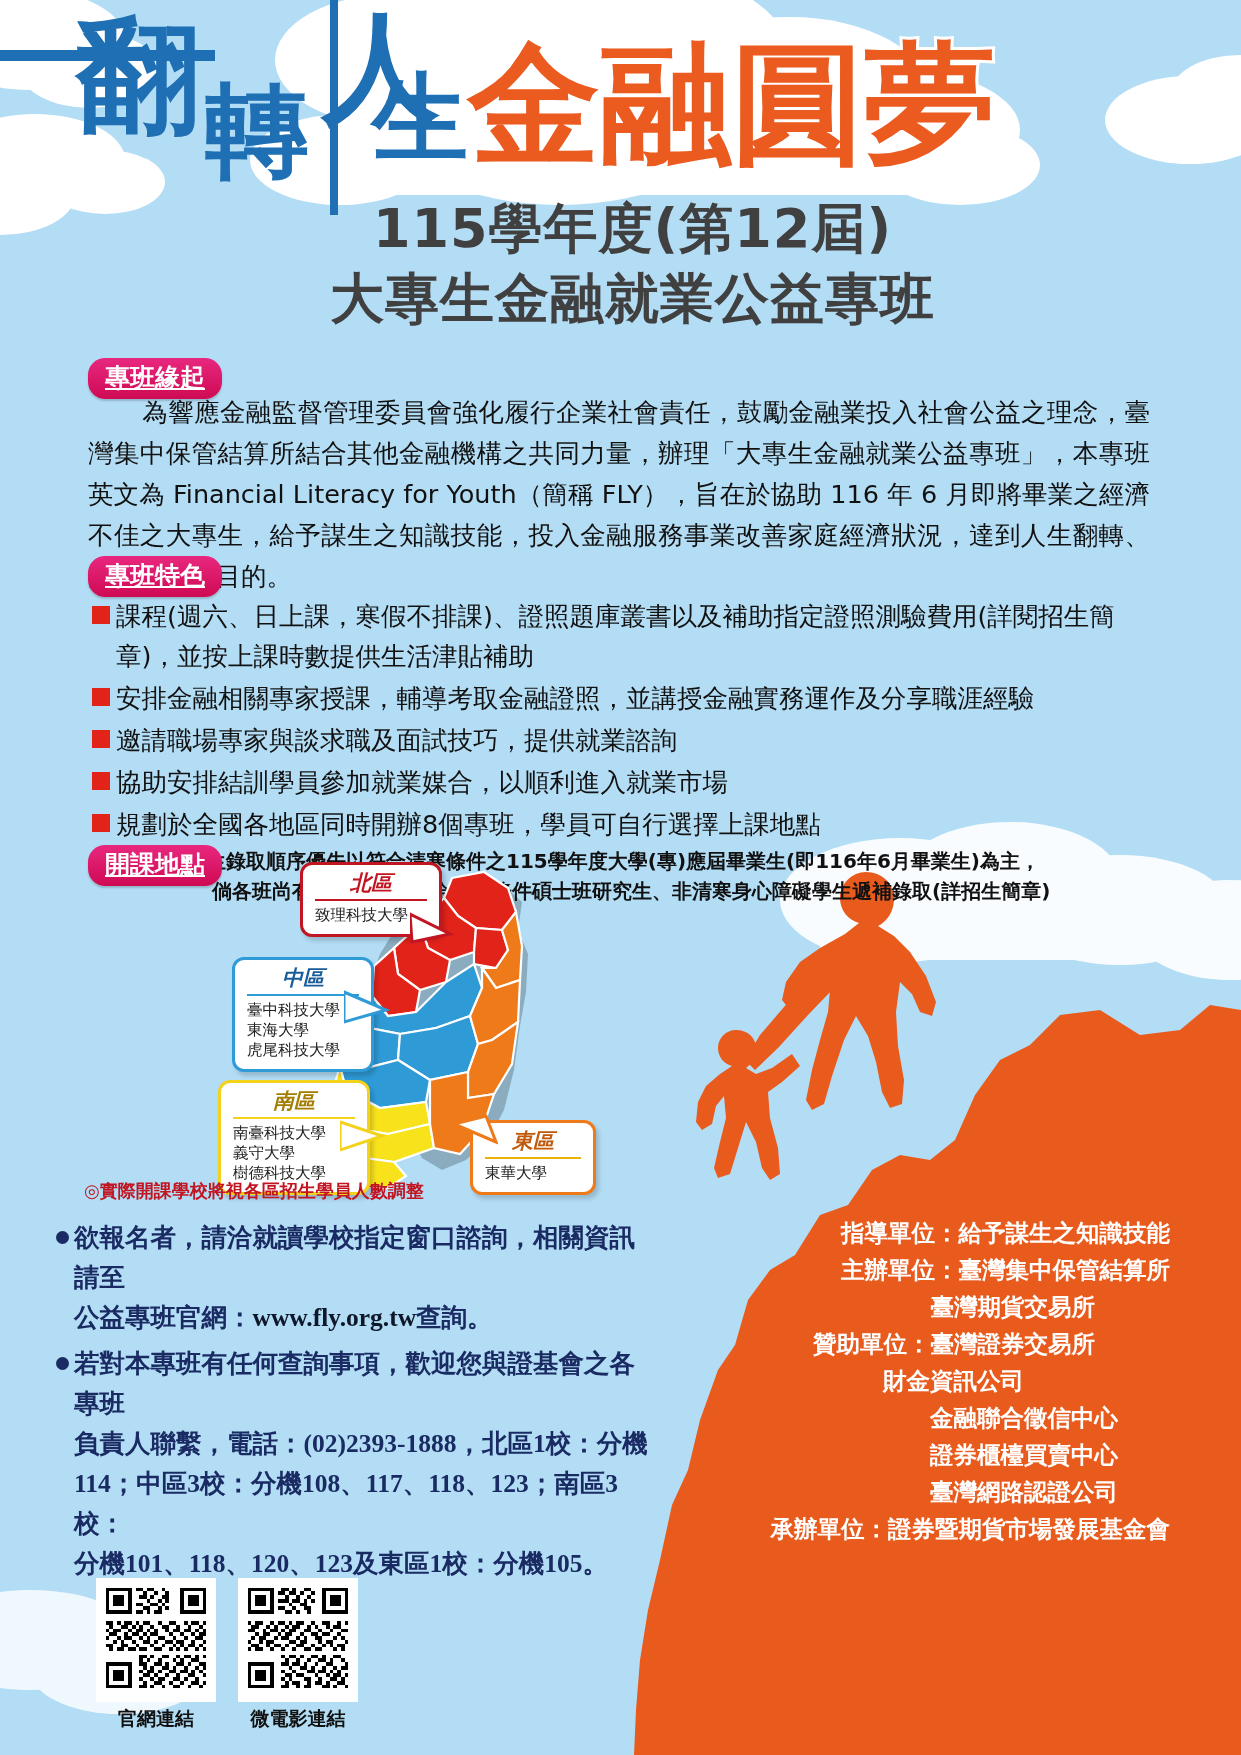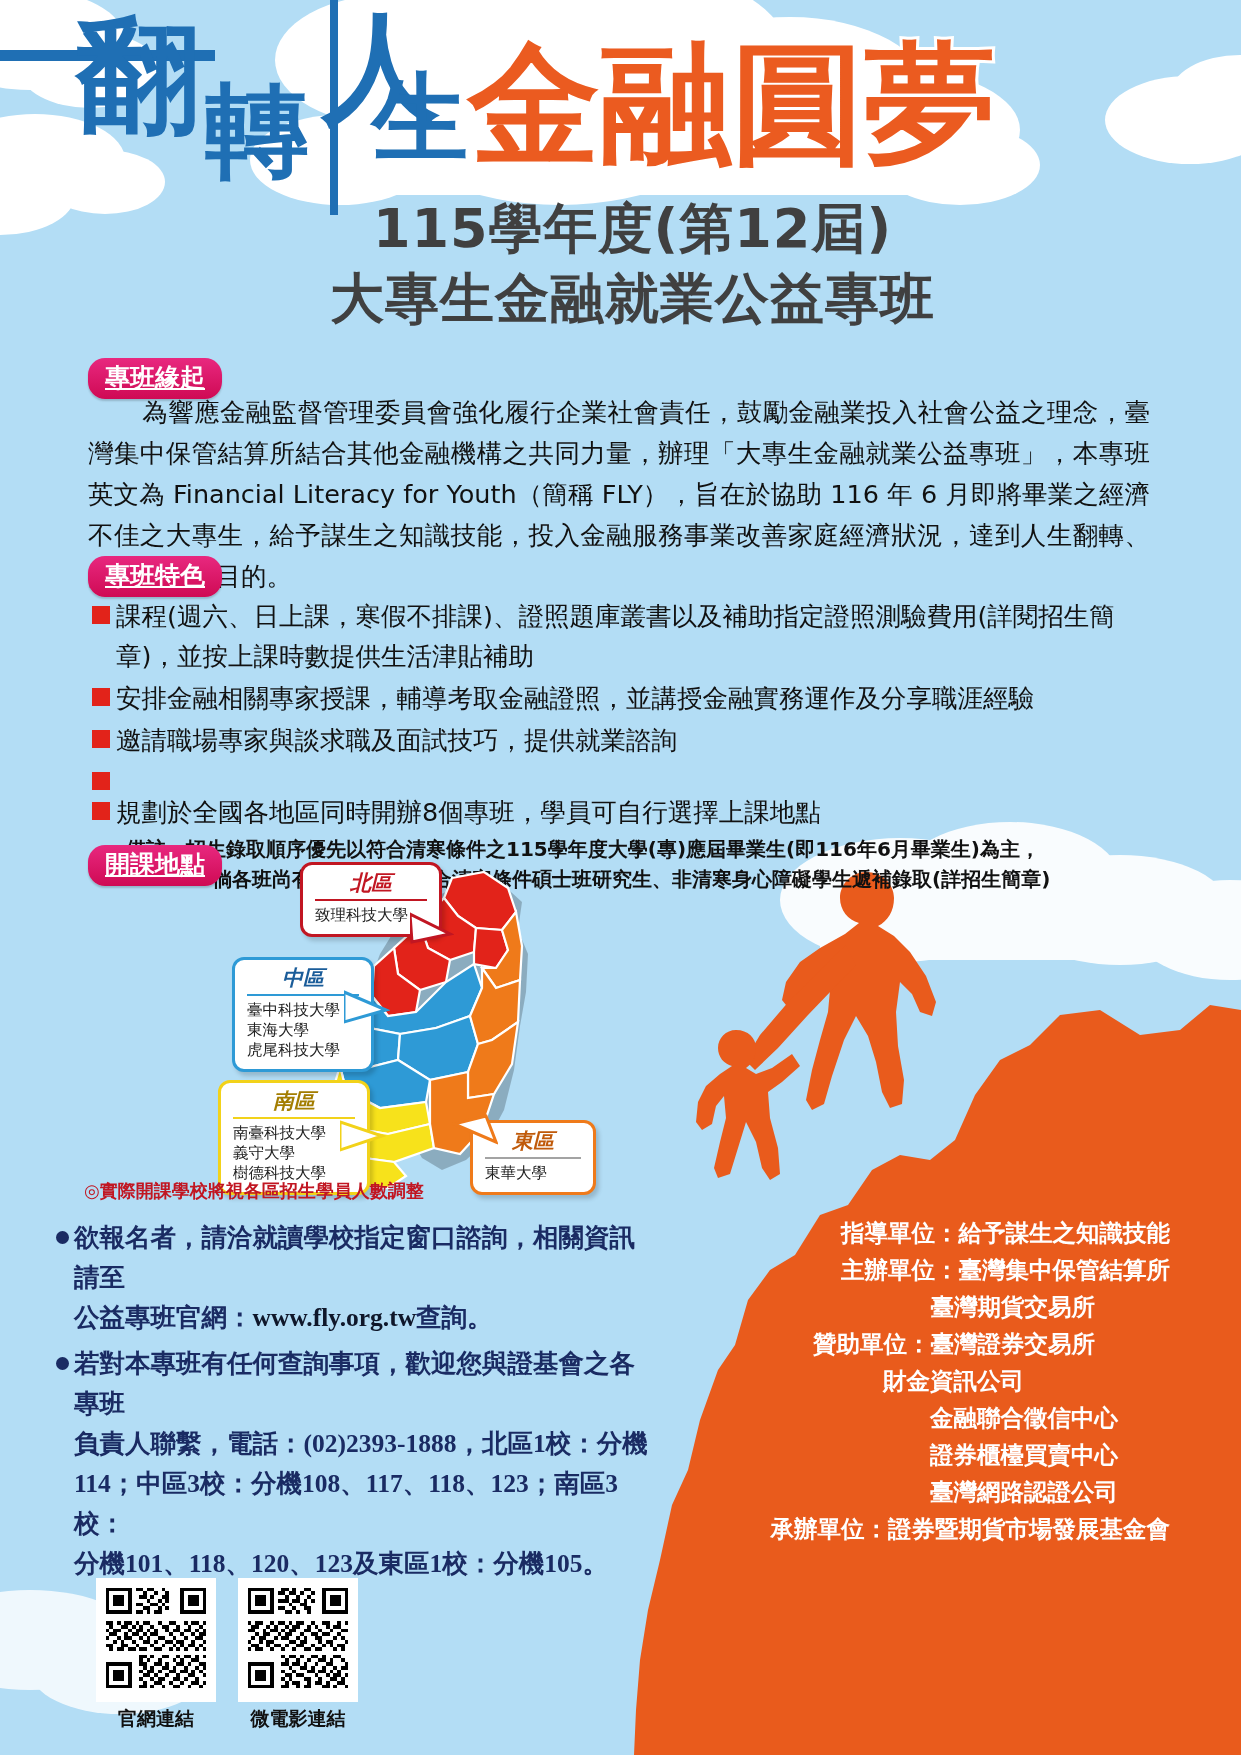--- a/index.html
+++ b/index.html
@@ -88,21 +88,21 @@
     padding-bottom:3px;margin-bottom:4px;font-style:italic;
   }
   .callout .citem{font-size:15.5px;line-height:20px;color:#222;white-space:nowrap;}
   .co-north{border:3px solid #c11622;}
   .co-north .ctitle{color:#c11622;border-bottom:2px solid #c11622;}
   .co-central{border:3px solid #2e9ad6;}
   .co-central .ctitle{color:#1a5c99;border-bottom:2px solid #2e9ad6;}
   .co-south{border:3px solid #f2d21a;}
   .co-south .ctitle{color:#a37d00;border-bottom:2px solid #f2d21a;}
   .co-east{border:3px solid #ef7a1a;}
-  .co-east .ctitle{color:#c05a0a;border-bottom:2px solid #a3a3a3;}
+  .co-east .ctitle{color:#c05a0a;border-bottom:2px solid #eab308;}
   .tail{position:absolute;width:0;height:0;}
 
   .mapnote{
     position:absolute;color:#c11622;font-weight:bold;font-size:18px;
     font-family:"DejaVu Sans",sans-serif;white-space:nowrap;
   }
 
   
   .contact{position:absolute;font-family:"DejaVu Sans",sans-serif;}
   .c-row{display:flex;align-items:flex-start;margin-bottom:6px;}
@@ -324,20 +324,21 @@
     <div class="feat-row">
       <span class="sq"></span>
       <span class="feat-txt">安排金融相關專家授課，輔導考取金融證照，並講授金融實務運作及分享職涯經驗</span>
     </div>
     <div class="feat-row">
       <span class="sq"></span>
       <span class="feat-txt">邀請職場專家與談求職及面試技巧，提供就業諮詢</span>
     </div>
     <div class="feat-row">
       <span class="sq"></span>
+      <span class="feat-txt">協助安排結訓學員參加就業媒合，以順利進入就業市場</span>
     </div>
     <div class="feat-row">
       <span class="sq"></span>
       <span class="feat-txt">規劃於全國各地區同時開辦8個專班，學員可自行選擇上課地點</span>
     </div>
     <div class="note">
       <span class="hang">備註：招生錄取順序優先以符合清寒條件之115學年度大學(專)應屆畢業生(即116年6月畢業生)為主，</span>
       <span class="hang2">倘各班尚有缺額，再由符合清寒條件碩士班研究生、非清寒身心障礙學生遞補錄取(詳招生簡章)</span>
     </div>
   </div>

